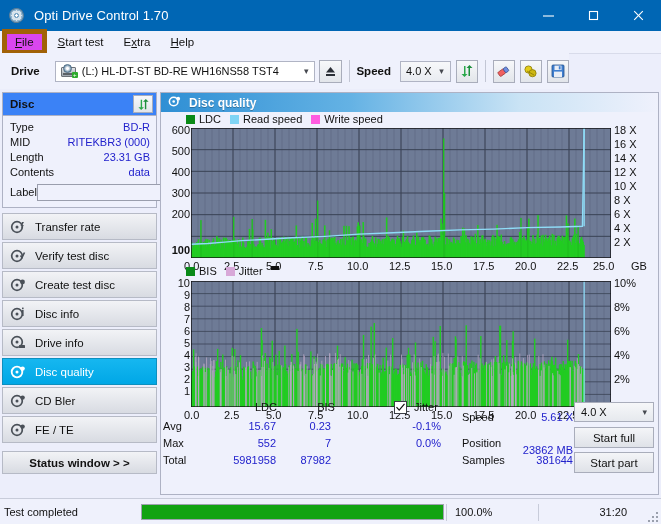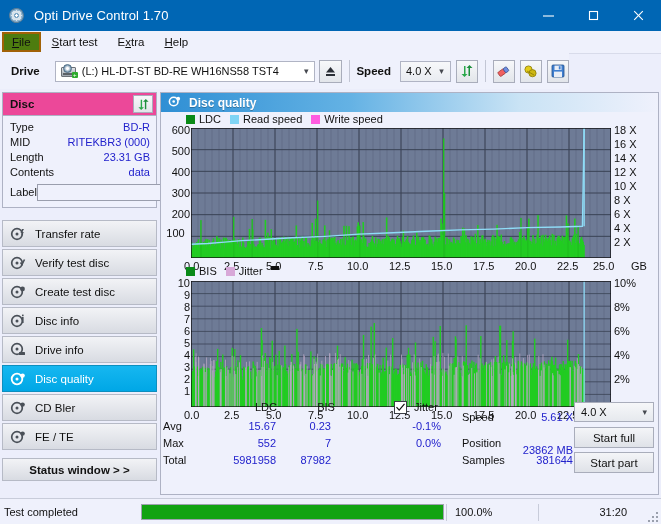--- a/index.html
+++ b/index.html
@@ -29,21 +29,21 @@
   .tb-btn{width:45px;height:31px;display:flex;align-items:center;justify-content:center;color:#fff;font-size:13px;}
   .tb-btn svg{display:block;}
 
   
   .menubar{
     position:absolute;left:0;top:31px;width:661px;height:22px;
     background:#eff1fc;display:flex;align-items:center;
     border-bottom:1px solid #d8dbea;
   }
   .menu-item{padding:3px 9px 3px 9px;font-size:11.5px;color:#111;margin-left:2px;}
-  .menu-item.active{background:#4d7c0f;border:2px solid #a16207;padding:2px 8px;}
+  .menu-item.active{background:#d946ef;border:5px solid #a16207;padding:2px 8px;}
   .mk{text-decoration:underline;}
 
   
   .drivebar{
     position:absolute;left:0;top:53px;width:569px;height:36px;
     background:#eff1fc;display:flex;align-items:center;
   }
   .lbl{font-weight:bold;font-size:11.5px;color:#111;}
   .combo{
     height:21px;background:#fff;border:1px solid #b0b4c4;
@@ -64,21 +64,21 @@
   .sep{width:1px;height:22px;background:#c2c6d4;margin:0 7px;}
 
   
   .leftcol{position:absolute;left:2px;top:92px;width:155px;}
   .panel{
     background:#eff1fc;border:1px solid #aeb2c4;box-sizing:border-box;
   }
   .panel-head{
     height:22px;display:flex;align-items:center;
     border-bottom:1px solid #aeb2c4;padding:0 3px 0 7px;
-    background:#ec4899;
+    background:#3b82f6;
     text-align:right;
   }
   .panel-head .t{font-weight:bold;font-size:11.5px;color:#111;}
   .panel-body{padding:3px 6px 5px 7px;}
   .row{display:flex;align-items:center;height:15px;font-size:11px;}
   .row .k{color:#111;}
   .row .v{margin-left:auto;color:#2222cc;}
   .lblrow{display:flex;align-items:center;margin-top:3px;}
   .lblrow .k{color:#111;font-size:11px;width:49px;}
   .tinput{flex:1;height:17px;background:#eff1fc;border:1px solid #9a9ead;box-sizing:border-box;}
@@ -283,21 +283,21 @@
             <svg width="15" height="15" viewBox="0 0 16 16">
               <circle cx="8" cy="8" r="7" fill="#e8de6a" stroke="#8e8a2c" stroke-width=".9"></circle>
               <circle cx="8" cy="8" r="3.4" fill="#f6f2c0" stroke="#8e8a2c" stroke-width=".7"></circle>
               <circle cx="8" cy="8" r="1.3" fill="#ffffff" stroke="#8e8a2c" stroke-width=".6"></circle>
             </svg>
           </div>
         </div>
       </div>
     </div>
 
-    <div style="margin-top:12px;">
+    <div style="margin-top:5px;">
       <div class="navbtn">
         <span class="ni">
           <svg width="16" height="16" viewBox="0 0 16 16">
               <circle cx="7" cy="8" r="5.3" fill="none" stroke="#4a5058" stroke-width="1.7"></circle>
               <circle cx="7" cy="8" r="1.5" fill="#4a5058"></circle>
               <path d="M12 3 L14 3 L12.2 6.2 L14 6.2 L11 10 L12 6.8 L10.5 6.8 Z" fill="#4a5058"></path>
             </svg>
         </span>
         <span>Transfer rate</span>
       </div>
@@ -398,21 +398,21 @@
         <span>Read speed</span>
         <span class="sw" style="background:#ff5ce0;margin-left:5px;"></span>
         <span>Write speed</span>
       </div>
 
       <div class="axlab" style="left:0px;top:12px;width:29px;text-align:right;">600</div>
       <div class="axlab" style="left:0px;top:33px;width:29px;text-align:right;">500</div>
       <div class="axlab" style="left:0px;top:54px;width:29px;text-align:right;">400</div>
       <div class="axlab" style="left:0px;top:75px;width:29px;text-align:right;">300</div>
       <div class="axlab" style="left:0px;top:96px;width:29px;text-align:right;">200</div>
-      <div class="axlab" style="left:0px;top:115px;width:29px;text-align:center;">100</div>
+      <div class="axlab" style="left:0px;top:132px;width:29px;text-align:right;font-weight:bold;">100</div>
 
       <div class="axlab" style="left:453px;top:12px;">18 X</div>
       <div class="axlab" style="left:453px;top:26px;">16 X</div>
       <div class="axlab" style="left:453px;top:40px;">14 X</div>
       <div class="axlab" style="left:453px;top:54px;">12 X</div>
       <div class="axlab" style="left:453px;top:68px;">10 X</div>
       <div class="axlab" style="left:453px;top:82px;">8 X</div>
       <div class="axlab" style="left:453px;top:96px;">6 X</div>
       <div class="axlab" style="left:453px;top:110px;">4 X</div>
       <div class="axlab" style="left:453px;top:124px;">2 X</div>

